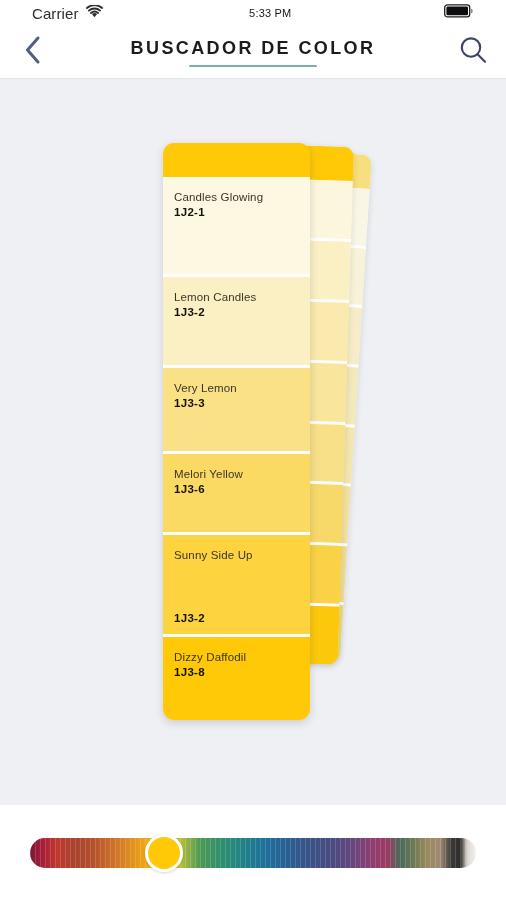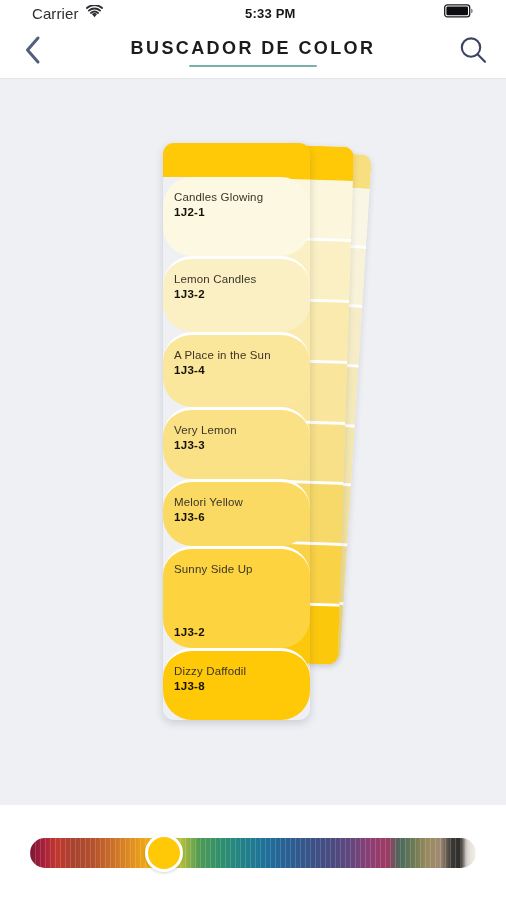--- a/index.html
+++ b/index.html
@@ -38,22 +38,22 @@
     flex: 0 0 auto;
   }
   .sb-carrier {
     font-size: 15px;
     color: #2e2e33;
     letter-spacing: 0.1px;
   }
   .sb-center {
     flex: 1 1 auto;
     text-align: center;
-    font-size: 13px;
-    font-weight: bold;
+    font-size: 11px;
+    font-weight: normal;
     color: #17171b;
     letter-spacing: 0.2px;
     margin-left: -6px;
   }
   .sb-right {
     flex: 0 0 auto;
     display: flex;
     align-items: center;
   }
   .wifi-icon { display: block; }
@@ -180,21 +180,20 @@
     width: 100%;
   }
   .swatch {
     position: relative;
     width: 100%;
     border-top: 3px solid #ffffff;
     padding: 13px 11px 9px 11px;
     display: flex;
     flex-direction: column;
     justify-content: flex-start;
-    border-radius: 29px;
   }
   .swatch:first-of-type { border-top: none; }
   .sw-name {
     font-size: 11.5px;
     line-height: 14px;
     color: #3b3529;
     letter-spacing: 0.15px;
     margin-bottom: 1px;
   }
   .sw-code {
@@ -331,24 +330,20 @@
         <div class="front-head" style="background: rgb(255, 201, 7);"></div>
         <div id="swatch-list" style="flex:1 1 auto; display:flex; flex-direction:column;">
             <div class="swatch" style="background: rgb(253, 248, 226); flex: 88 0 0px;">
               <div class="sw-name">Candles Glowing</div>
               <div class="sw-code">1J2-1</div>
             </div>
             <div class="swatch" style="background: rgb(251, 240, 196); flex: 78 0 0px;">
               <div class="sw-name">Lemon Candles</div>
               <div class="sw-code">1J3-2</div>
             </div>
-            <div class="swatch" style="background: rgb(251, 231, 155); flex: 78 0 0px;">
-              <div class="sw-name">A Place in the Sun</div>
-              <div class="sw-code">1J3-4</div>
-            </div>
             <div class="swatch" style="background: rgb(251, 225, 133); flex: 72 0 0px;">
               <div class="sw-name">Very Lemon</div>
               <div class="sw-code">1J3-3</div>
             </div>
             <div class="swatch" style="background: rgb(251, 218, 99); flex: 66 0 0px;">
               <div class="sw-name">Melori Yellow</div>
               <div class="sw-code">1J3-6</div>
             </div>
             <div class="swatch" style="background: rgb(253, 211, 64); flex: 68 0 0px; gap: 48px;">
               <div class="sw-name">Sunny Side Up</div>

